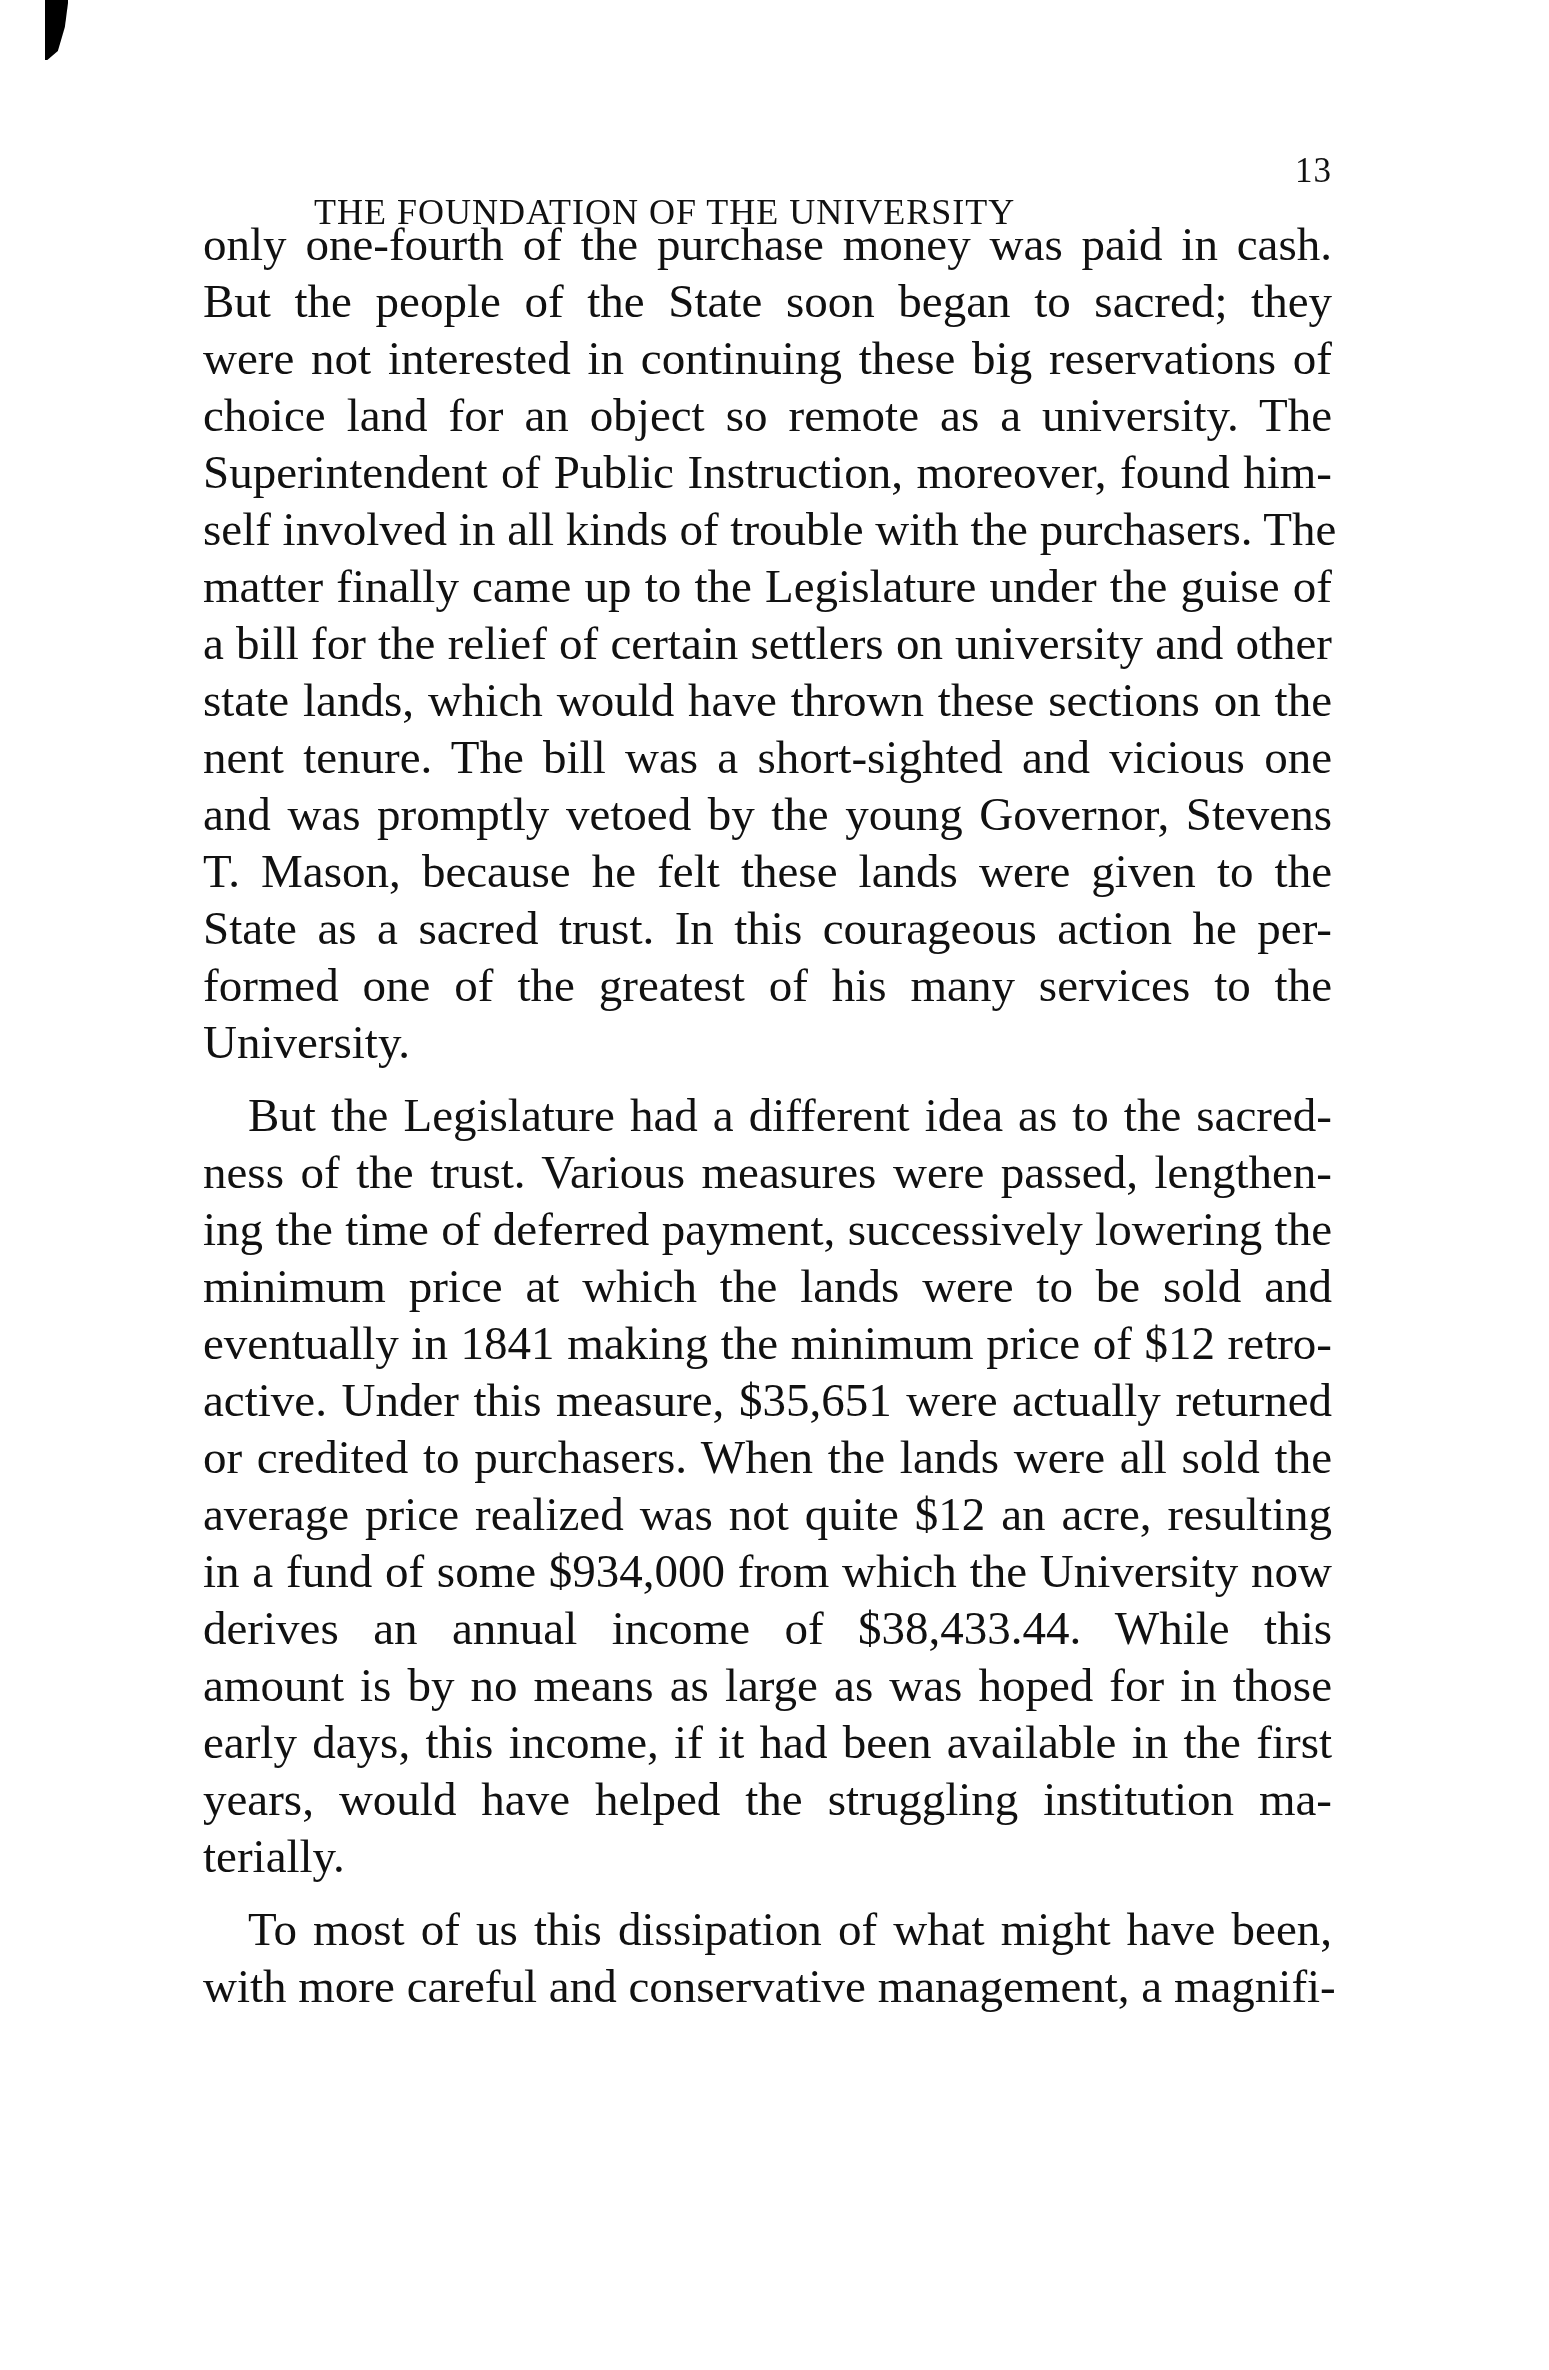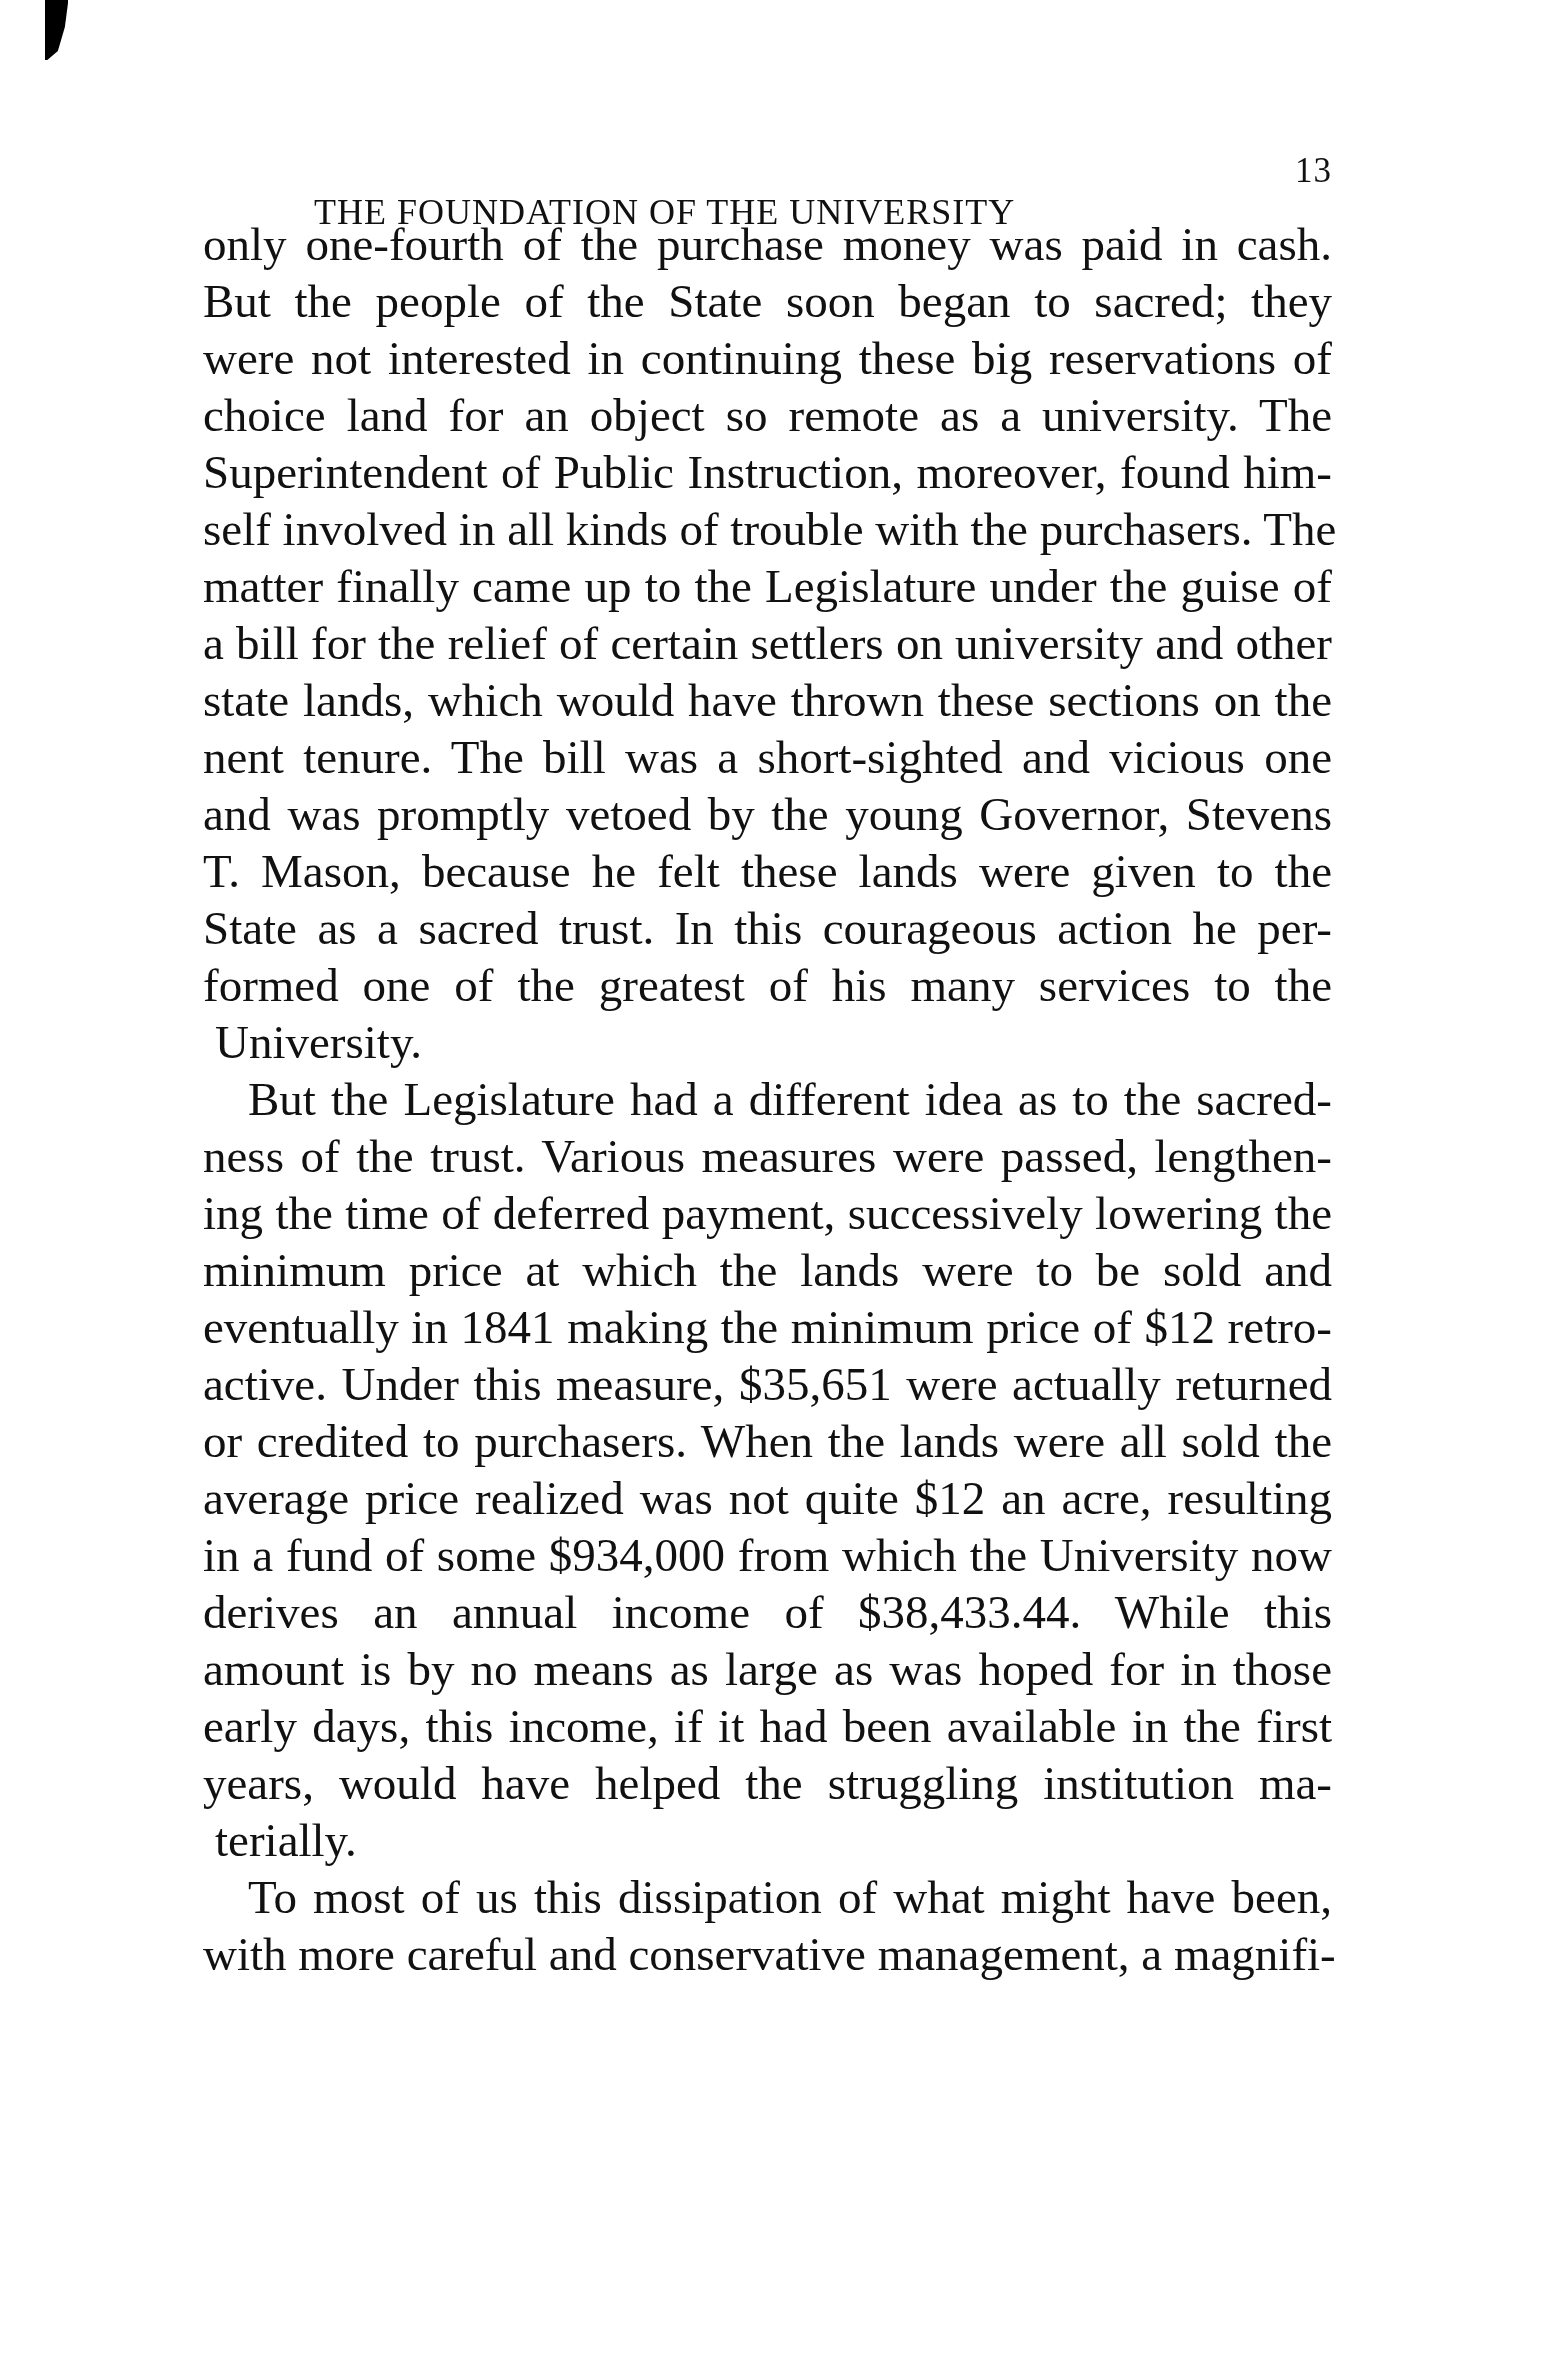--- a/index.html
+++ b/index.html
@@ -20,22 +20,22 @@
   .running-head .title { position: absolute; left: 0; top: 0; margin-top: 44px; }
   .running-head .folio { position: absolute; right: 0; top: 2px; font-size: 35px; }
   .body-text {
     position: absolute; left: 203px; top: 216px; width: 1129px;
     font-size: 47px; line-height: 57px;
   }
   .line {
     display: block; height: 57px; white-space: nowrap;
     text-align: justify; text-align-last: justify;
   }
-  .line.last { text-align-last: left; text-align: left; margin-left: 12px; }
-  .line.indent { padding-left: 45px; }
+  .line.last { text-align-last: left; text-align: left; }
+  .line.indent { padding-left: 45px; margin-top: 16px; }
 </style>
 </head>
 <body>
 
 <div class="scan-mark"></div>
 
 <div class="running-head">
   <span class="title">THE FOUNDATION OF THE UNIVERSITY</span>
   <span class="folio">13</span>
 </div>

